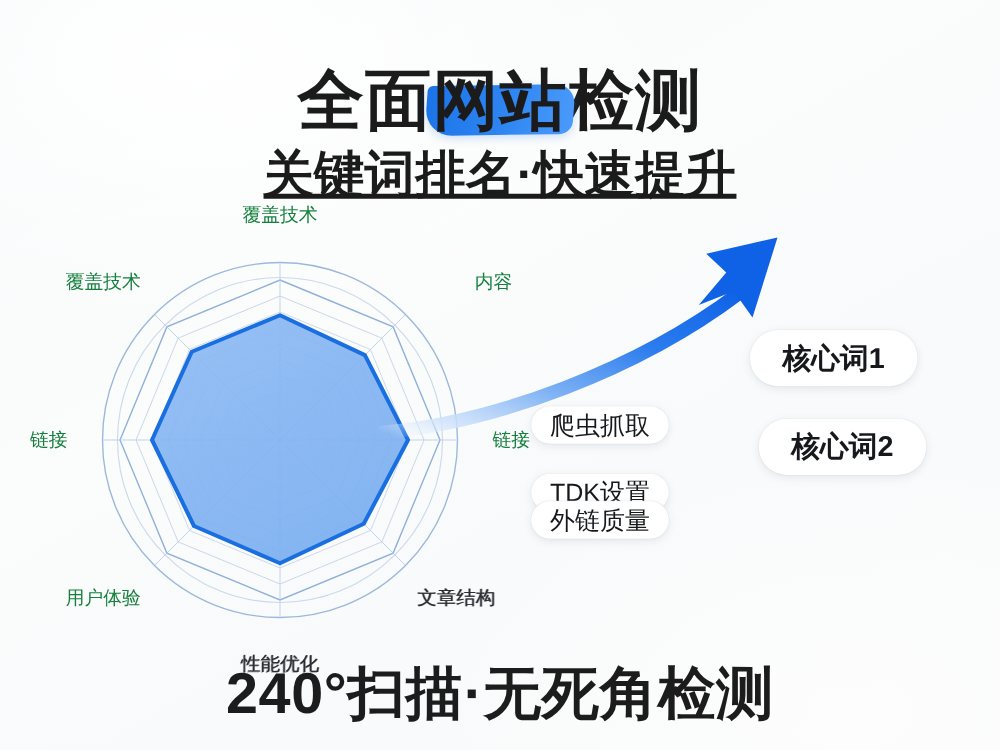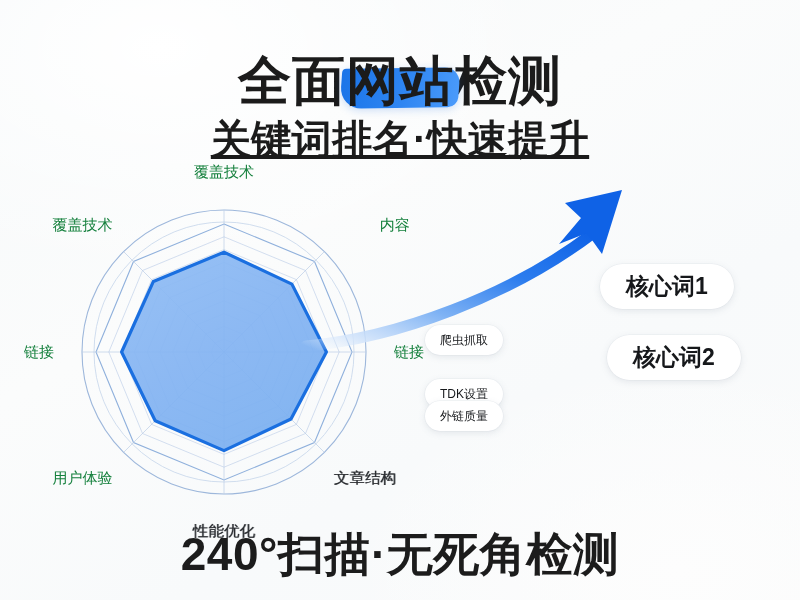--- a/index.html
+++ b/index.html
@@ -58,21 +58,21 @@
   
   #arrow-svg{position:absolute;left:300px;top:178px;width:420px;height:190px;pointer-events:none;}
 
   
   .pill{
     position:absolute;background:#ffffff;border-radius:40px;
     display:flex;align-items:center;justify-content:center;
     color:#16181b;white-space:nowrap;
     box-shadow:0 2px 7px rgba(120,132,150,.16), 0 0 0 .5px rgba(235,238,242,.9);
   }
-  .pill.small{font-size:12px;height:30px;padding:0 15px;}
+  .pill.small{font-size:20px;height:30px;padding:0 15px;}
   .pill.big{font-size:23px;font-weight:bold;height:45px;padding:0 26px;}
 </style>
 </head>
 <body>
 
 <div id="headline"><span>全面</span><span class="seg"><span class="hl-mark"></span><span class="hl-text">网站</span></span><span>检测</span></div>
 
 <div id="subhead">关键词排名·快速提升</div>
 
 <div id="radar-wrap">

